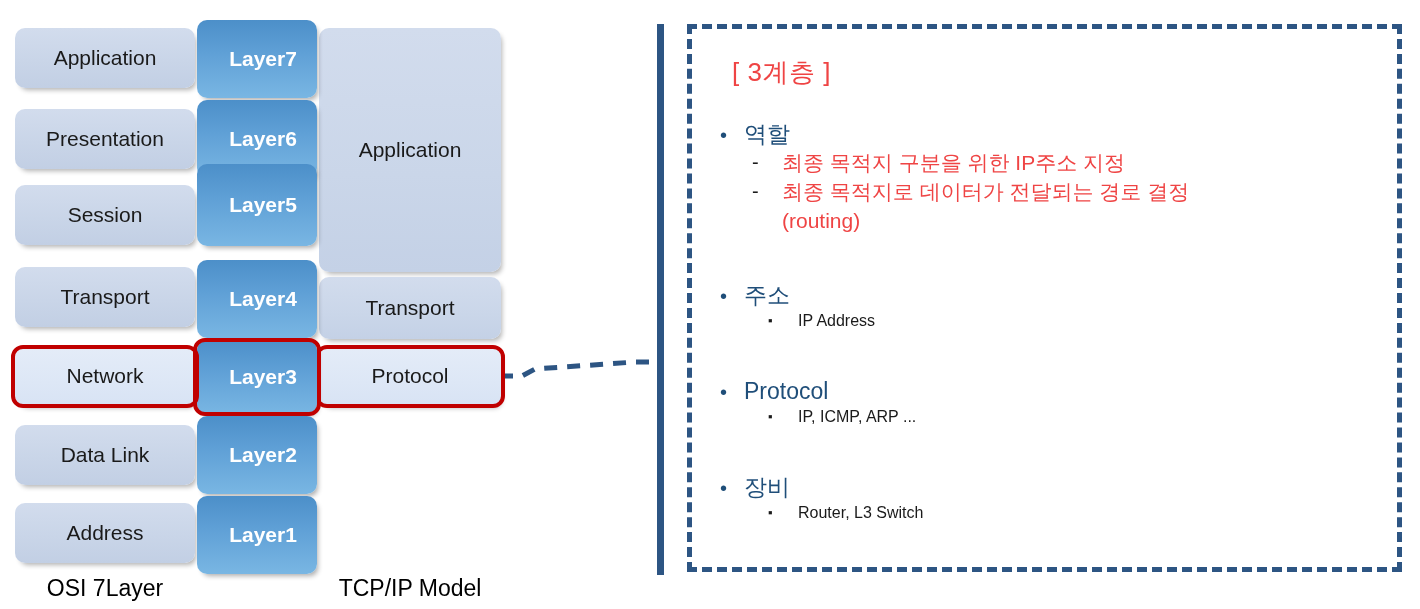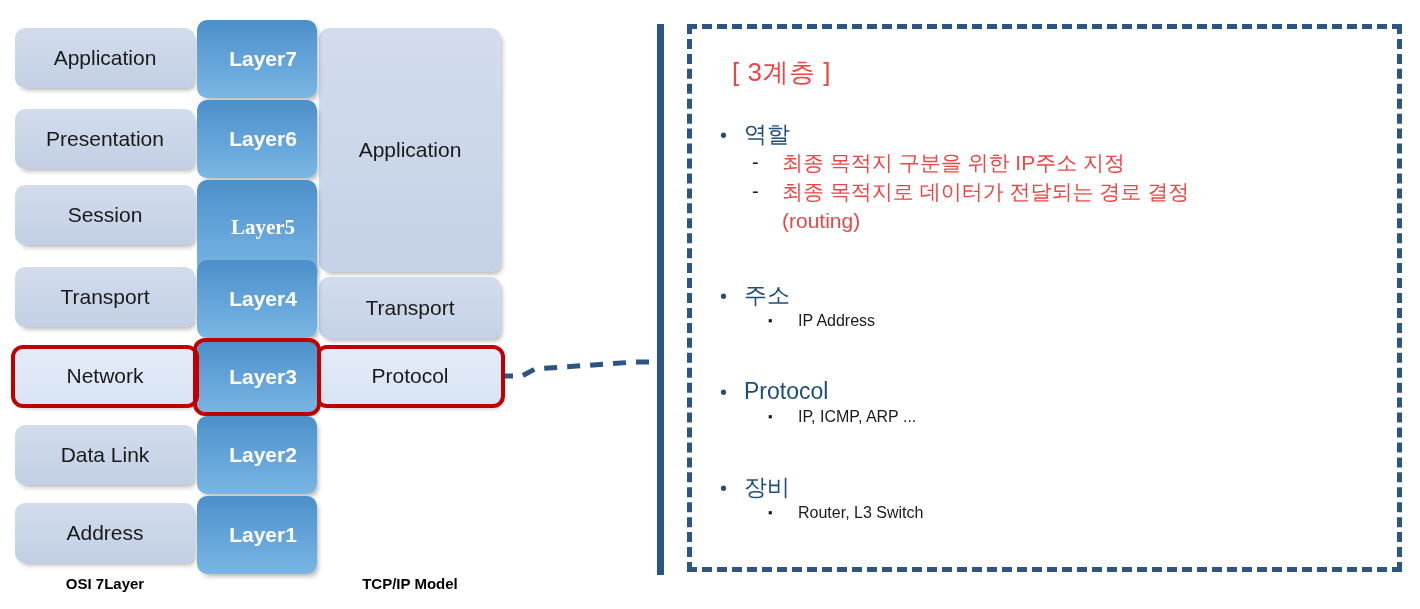--- a/index.html
+++ b/index.html
@@ -61,21 +61,21 @@
     box-sizing:border-box;
     pointer-events:none;
   }
   #ring-network{left:11px;top:345px;width:188px;height:63px;z-index:5;}
   #ring-internet{left:315px;top:345px;width:190px;height:63px;z-index:2;}
   #ring-layer3{left:193px;top:338px;width:128px;height:78px;z-index:6;}
 
   
   .col-caption{
     position:absolute;top:575px;
-    font-size:15px;font-weight:bold;color:#000000;
+    font-size:23px;font-weight:normal;color:#000000;
     text-align:center;
   }
   #caption-osi{left:15px;width:180px;}
   #caption-tcp{left:300px;width:220px;}
 
   
   #connector{position:absolute;left:480px;top:0;width:200px;height:609px;overflow:visible;}
 
   
   #detail-bar{
@@ -161,21 +161,21 @@
   <div class="layer-box osi-box" style="top:503px;height:60px;">
     <span>Address</span>
   </div>
 
   <div class="layer-box num-box" style="top:20px;height:78px;">
     <span>Layer7</span>
   </div>
   <div class="layer-box num-box" style="top:100px;height:78px;">
     <span>Layer6</span>
   </div>
-  <div class="layer-box num-box" style="top:180px;height:95px;font-family:Liberation Serif, serif;">
+  <div class="layer-box num-box" style="top:164px;height:82px;">
     <span>Layer5</span>
   </div>
   <div class="layer-box num-box" style="top:260px;height:78px;">
     <span>Layer4</span>
   </div>
   <div class="layer-box num-box" style="top:340px;height:74px;">
     <span>Layer3</span>
   </div>
   <div class="layer-box num-box" style="top:416px;height:78px;">
     <span>Layer2</span>

